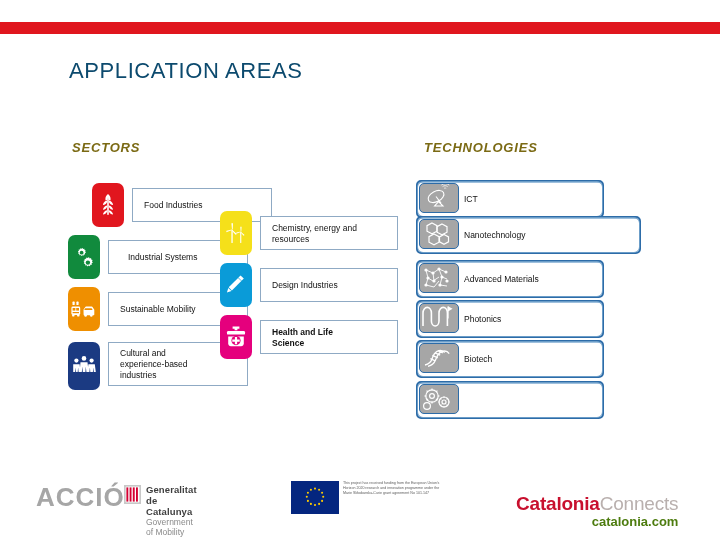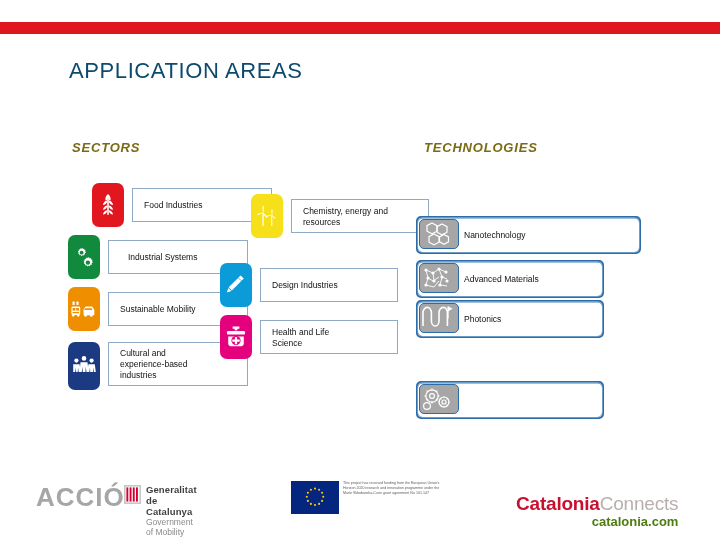--- a/index.html
+++ b/index.html
@@ -179,21 +179,21 @@
           <circle cx="23.6" cy="18.6" r="2.1"></circle>
           <path d="M20.4 22.2h6.4l1 7.8h-2l-.5-4.4-.4 4.4h-2.6l-.4-4.4-.5 4.4h-2z"></path>
         </g>
       </svg>
     </div>
     <div class="s-label" style="left:52px;top:9px;">Cultural and
 experience-based
 industries</div>
   </div>
 
-  <div class="s-card" style="left:220px;top:194px;width:138px;height:44px;margin-left:31px;">
+  <div class="s-card" style="left:220px;top:211px;width:138px;height:44px;">
     <div class="s-box" style="width:138px;height:34px;top:5px;"></div>
     <div class="s-icon" style="background:#f5e01a;">
       <svg width="32" height="44" viewBox="0 0 32 44">
         <g fill="#fff">
           <rect x="11.4" y="19" width="1.3" height="13" rx=".5"></rect>
           <path d="M12 18.6l-.6-6.4 1.6.1-.3 6.3zM12 18.9l-5.7 2.4.2-1.6 5.6-1.2zM12.3 19.1l4.6 3.8-1.3.9-3.7-4.1z"></path>
           <rect x="20.2" y="21" width="1.1" height="11" rx=".5"></rect>
           <path d="M20.7 20.7l-.4-5 1.3.1-.3 4.9zM20.7 20.9l-4.4 1.9.1-1.3 4.4-.9zM21 21.1l3.6 3-1 .7-2.9-3.2z"></path>
         </g>
       </svg>
@@ -209,37 +209,51 @@
         <g fill="#fff">
           <path d="M20.6 12.4l3.2 3.2-2.2 2.2-3.2-3.2z"></path>
           <path d="M18.1 14.9l3.2 3.2-9.4 9.4-3.2-3.2z"></path>
           <path d="M8.3 24.9l3.2 3.2-4.6 1.4z"></path>
         </g>
       </svg>
     </div>
     <div class="s-label" style="left:52px;top:17px;">Design Industries</div>
   </div>
 
-  <div class="s-card" style="left:220px;top:315px;width:138px;height:44px;">
+  <div class="s-card" style="left:220px;top:315px;width:138px;height:44px;font-weight:bold;">
     <div class="s-box" style="width:138px;height:34px;top:5px;"></div>
     <div class="s-icon" style="background:#e5007d;">
       <svg width="32" height="44" viewBox="0 0 32 44">
         <g fill="#fff">
           <path d="M12.6 11.6h6.8v2.2h-2v1.4h-2.8v-1.4h-2z"></path>
           <rect x="7" y="16" width="18" height="3.6" rx="1.2"></rect>
           <path d="M8.2 21.4h15.6v7.2c0 1.5-1.2 2.7-2.7 2.7H10.9c-1.5 0-2.7-1.2-2.7-2.7z"></path>
           <circle cx="16" cy="25.6" r="4.6" fill="#e5007d"></circle>
           <path d="M14.9 21.9h2.2v2.6h2.6v2.2h-2.6v2.6h-2.2v-2.6h-2.6v-2.2h2.6z"></path>
         </g>
       </svg>
     </div>
     <div class="s-label" style="left:52px;top:12px;">Health and Life
 Science</div>
   </div>
 
+  <div class="t-card" style="top:180px;">
+    <div class="t-frame"></div>
+    <div class="t-icon">
+      <svg width="37" height="27" viewBox="0 0 37 27">
+        <g fill="none" stroke="#fff" stroke-width="1.1">
+          <ellipse cx="16" cy="12.5" rx="8.5" ry="5.2" transform="rotate(-28 16 12.5)"></ellipse>
+          <path d="M16 12.5l5 6.6"></path>
+          <path d="M18.6 17.6l-4 4.4h8.4z"></path>
+          <path d="M24 4.4c.6-.5 1.6-.5 2.2 0M22.6 2.6c1.4-1.2 3.6-1.2 5 0M21.4 1c2.2-1.8 5.6-1.8 7.8 0" stroke-width=".8"></path>
+        </g>
+      </svg>
+    </div>
+    <div class="t-label">ICT</div>
+  </div>
 
   <div class="t-card" style="top:216px;padding-left:37px;">
     <div class="t-frame"></div>
     <div class="t-icon">
       <svg width="37" height="27" viewBox="0 0 37 27">
         <g fill="none" stroke="#fff" stroke-width="1.2">
           <path d="M12 3l5 2.6v5.6L12 13.8 7 11.2V5.6z"></path>
           <path d="M22 4l5 2.6v5.6L22 14.8 17 12.2V6.6z"></path>
           <path d="M14 14l5 2.6v5.6L14 24.8 9 22.2v-5.6z"></path>
           <path d="M24 14.5l4.5 2.4v5l-4.5 2.4-4.5-2.4v-5z"></path>
@@ -278,20 +292,33 @@
     <div class="t-icon">
       <svg width="37" height="27" viewBox="0 0 37 27">
         <path d="M3 22V9c0-3.4 2-5.6 4.2-5.6S11.4 5.6 11.4 9v8c0 3 1.8 5 3.8 5s3.8-2 3.8-5V9c0-3.4 2-5.6 4.2-5.6S27.4 5.6 27.4 9v13" fill="none" stroke="#fff" stroke-width="1.6"></path>
         <path d="M28 2.2l4.6 2.6-4.6 2.6z" fill="#fff"></path>
         <path d="M28 2.6v12" stroke="#fff" stroke-width="1.2" fill="none"></path>
       </svg>
     </div>
     <div class="t-label">Photonics</div>
   </div>
 
+  <div class="t-card" style="top:340px;">
+    <div class="t-frame"></div>
+    <div class="t-icon">
+      <svg width="37" height="27" viewBox="0 0 37 27">
+        <g fill="none" stroke="#fff" stroke-width="1.3">
+          <path d="M5 21c4-1 6-3 7-6s2-6 5-7.6 6-1 7.6 1.2"></path>
+          <path d="M8 22.4c4-1 6.4-3.4 7.6-6.6s2.4-6.6 5.6-8 6.4-.6 8 1.8"></path>
+          <path d="M12.4 11.4l5.4 2.4M15 8.8l5.2 2.4M18 6.6l4.8 2.2M10.4 14.6l4.8 2.2"></path>
+        </g>
+      </svg>
+    </div>
+    <div class="t-label">Biotech</div>
+  </div>
 
   <div class="t-card" style="top:381px;">
     <div class="t-frame"></div>
     <div class="t-icon">
       <svg width="37" height="27" viewBox="0 0 37 27">
         <g fill="none" stroke="#fff" stroke-width="1.2">
           <circle cx="12" cy="11" r="6.2"></circle>
             <circle cx="12" cy="11" r="2.4"></circle>
           <path d="M12 3.4v2M12 16.6v2M4.4 11h2M17.6 11h2M6.6 5.6l1.4 1.4M16 14l1.4 1.4M17.4 5.6L16 7M8 14l-1.4 1.4"></path>
           <circle cx="24" cy="17" r="5"></circle>

